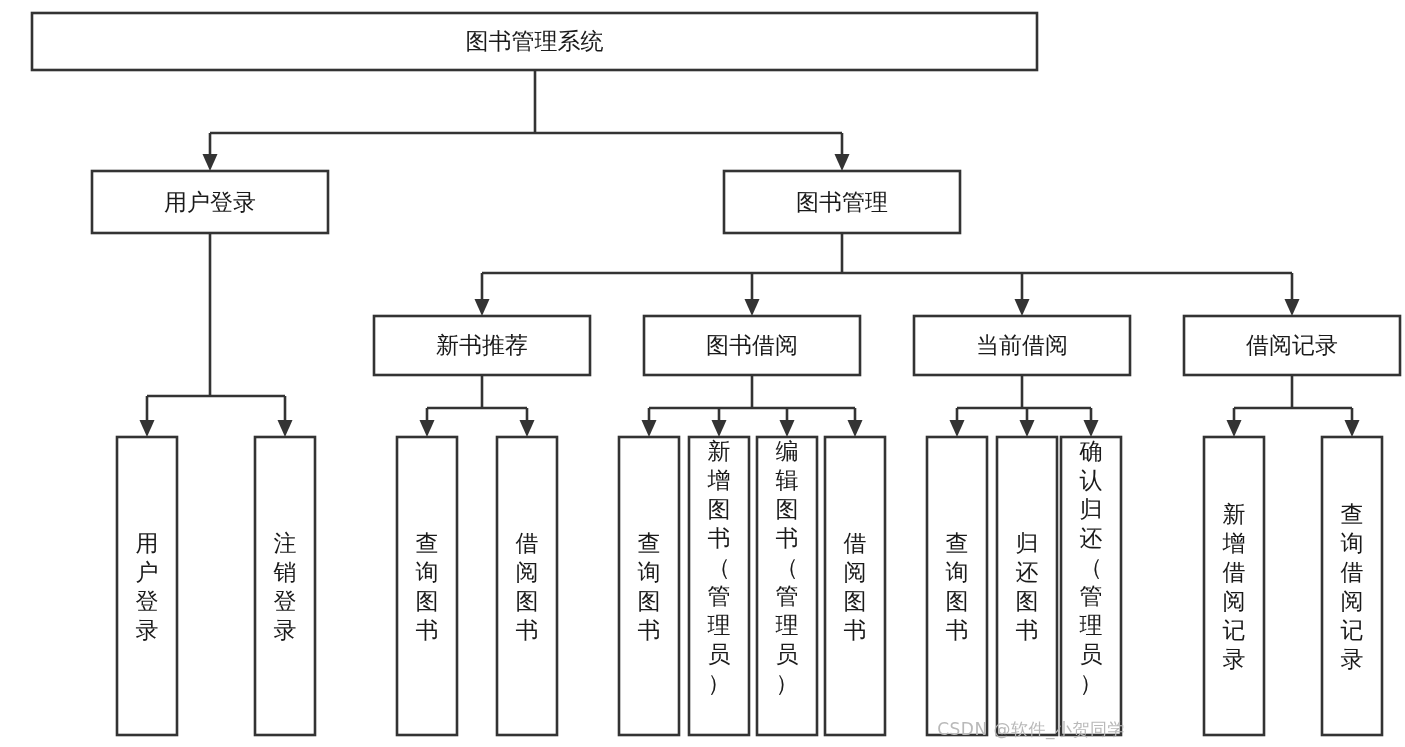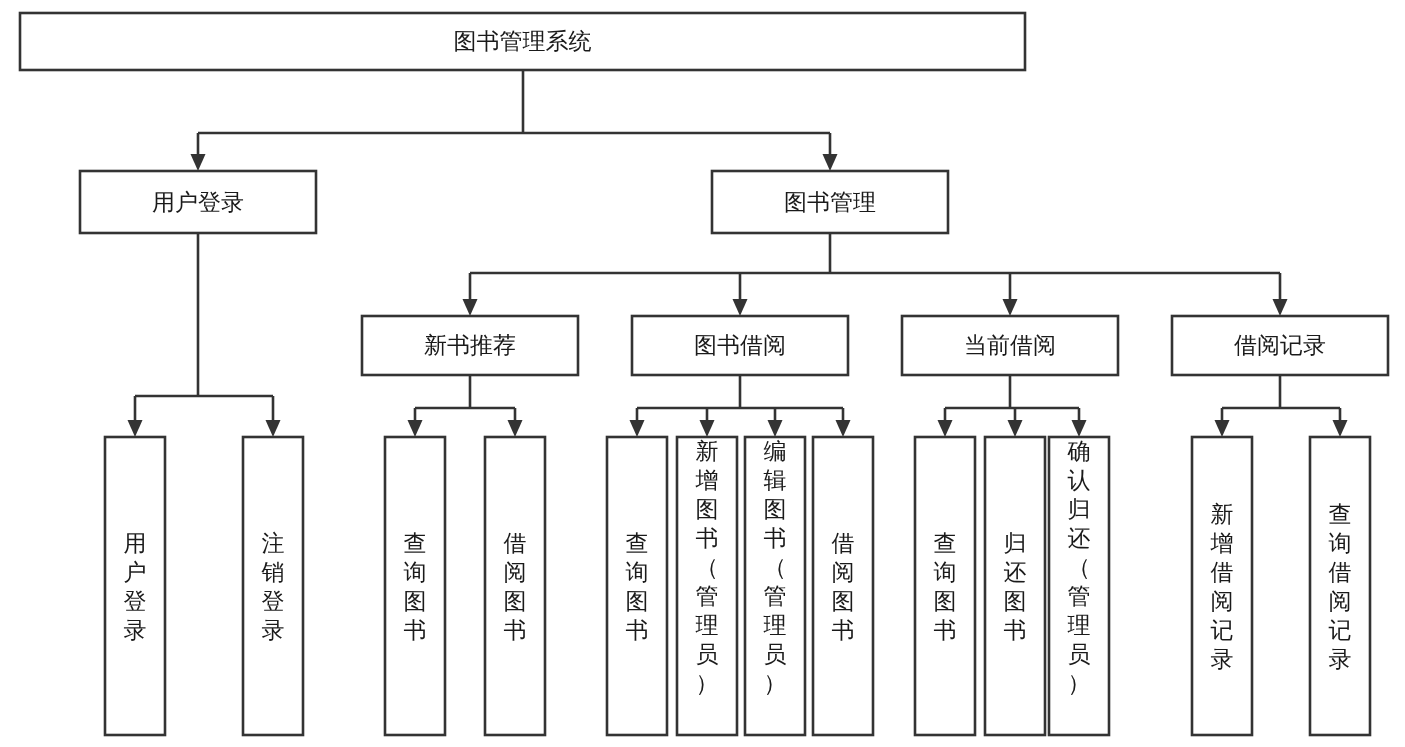--- a/index.html
+++ b/index.html
@@ -10,21 +10,21 @@
   }
   body {
     width: 1405px;
     height: 747px;
     position: relative;
     overflow: hidden;
     font-family: "DejaVu Sans", "Liberation Sans", sans-serif;
   }
   #diagram-root {
     position: absolute;
-    left: 0;
+    left: 12px;
     top: 0;
     width: 1121px;
     height: 747px;
   }
   svg#tree-svg {
     display: block;
     width: 1405px;
     height: 747px;
   }
   .node-box {
@@ -216,13 +216,14 @@
         <g>
           <rect x="1192" y="437" width="60" height="298" class="node-box"></rect>
           <text x="1222" y="521.62" class="leaf-label"><tspan x="1222" dy="0">新</tspan><tspan x="1222" dy="29">增</tspan><tspan x="1222" dy="29">借</tspan><tspan x="1222" dy="29">阅</tspan><tspan x="1222" dy="29">记</tspan><tspan x="1222" dy="29">录</tspan></text>
         </g>
         <g>
           <rect x="1310" y="437" width="60" height="298" class="node-box"></rect>
           <text x="1340" y="521.62" class="leaf-label"><tspan x="1340" dy="0">查</tspan><tspan x="1340" dy="29">询</tspan><tspan x="1340" dy="29">借</tspan><tspan x="1340" dy="29">阅</tspan><tspan x="1340" dy="29">记</tspan><tspan x="1340" dy="29">录</tspan></text>
         </g>
       </g>
   </svg>
+  <div class="watermark">CSDN @软件_小贺同学</div>
 </div>
 
 </body></html>

